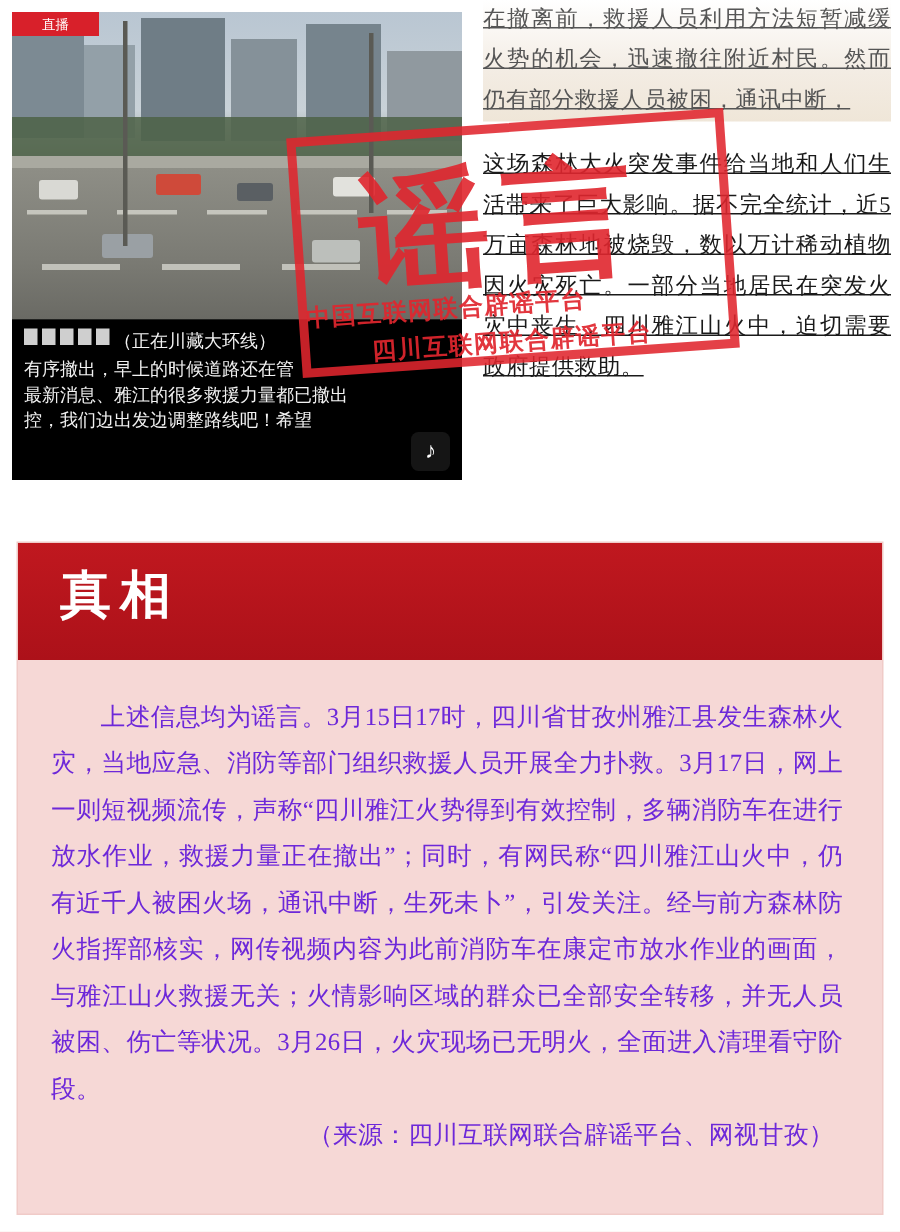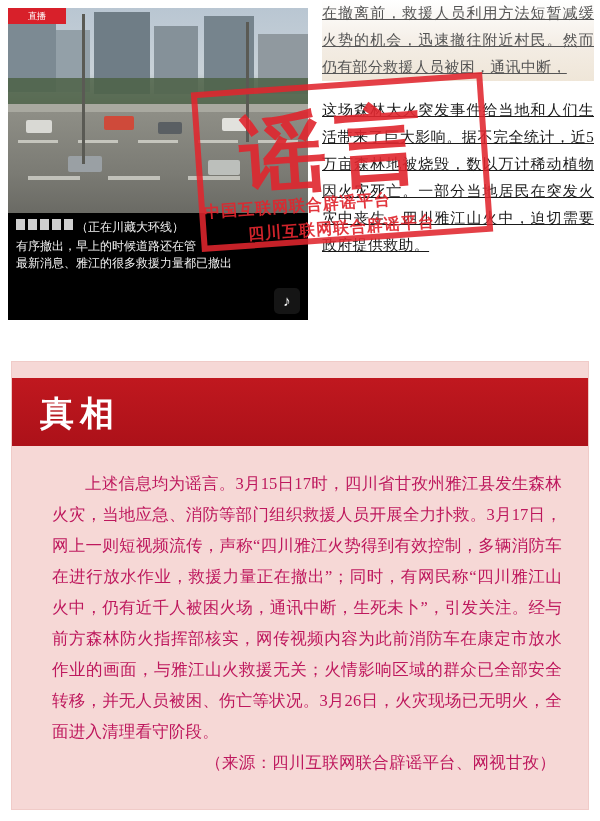--- a/index.html
+++ b/index.html
@@ -192,36 +192,35 @@
     position: absolute;
     left: 12px;
     top: 362px;
     width: 576px;
     height: 447px;
     background: #f6d8d6;
     box-shadow: 0 0 0 1px #f0cbc8;
   }
   .truth-header {
     width: 100%;
-    height: 68px;
+    height: 78px;
     background: linear-gradient(180deg, #c0181f 0%, #ac1119 100%);
     box-sizing: border-box;
     padding: 14px 0 0 28px;
-    margin-top: 16px;
   }
   .truth-title {
     color: #ffffff;
     font-size: 34px;
     font-weight: bold;
     letter-spacing: 6px;
     line-height: 44px;
   }
   .truth-body {
-    padding: 22px 26px 0 40px;
-    color: #be185d;
+    padding: 22px 26px 0 22px;
+    color: #6d28d9;
     font-size: 16.5px;
     line-height: 31px;
     text-align: justify;
     letter-spacing: .2px;
   }
   .truth-body p { margin: 0; text-indent: 2em; }
   .truth-source {
     margin-top: 0;
     text-align: right;
     font-size: 16.5px;
@@ -268,20 +267,21 @@
       <div class="vc-line1">
         <span class="blk"></span>
         <span class="blk"></span>
         <span class="blk"></span>
         <span class="blk"></span>
         <span class="blk"></span>
         <span>（正在川藏大环线）</span>
       </div>
       <div>有序撤出，早上的时候道路还在管</div>
       <div>最新消息、雅江的很多救援力量都已撤出</div>
+      <div>控，我们边出发边调整路线吧！希望</div>
       <div class="tiktok-note">♪</div>
     </div>
   </div>
 
   <div class="right-text">
     <div class="rt-p rt-faded">在撤离前，救援人员利用方法短暂减缓火势的机会，迅速撤往附近村民。然而仍有部分救援人员被困，通讯中断，</div>
     <div class="rt-gap"></div>
     <div class="rt-p">这场森林大火突发事件给当地和人们生活带来了巨大影响。据不完全统计，近5万亩森林地被烧毁，数以万计稀动植物因火灾死亡。一部分当地居民在突发火灾中丧生，四川雅江山火中，迫切需要政府提供救助。</div>
   </div>
 

